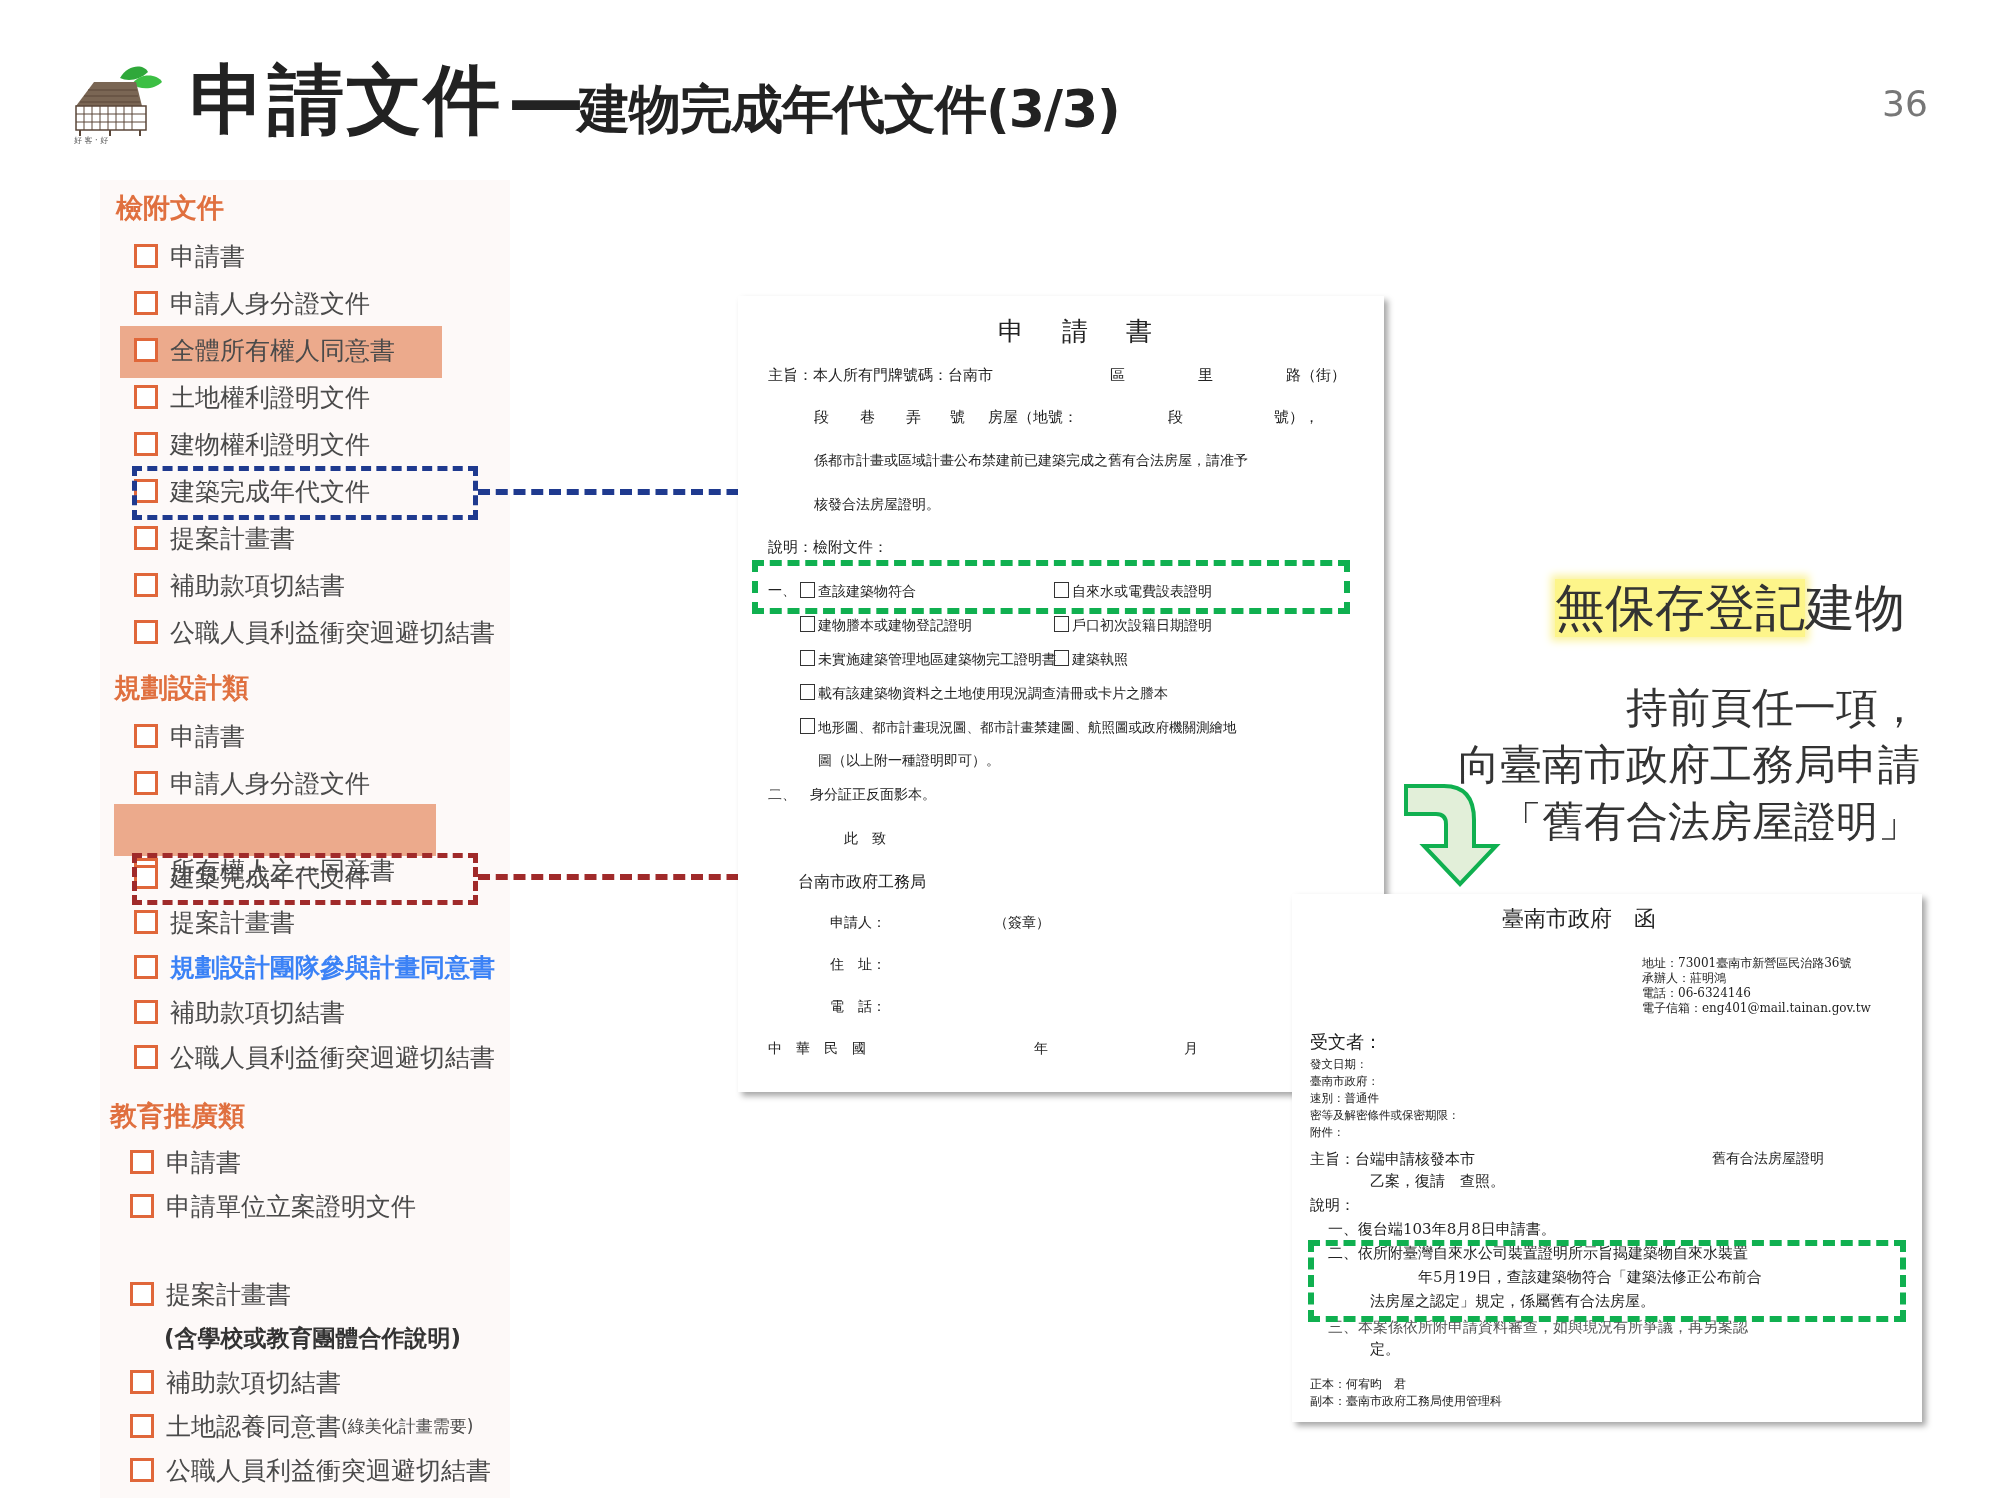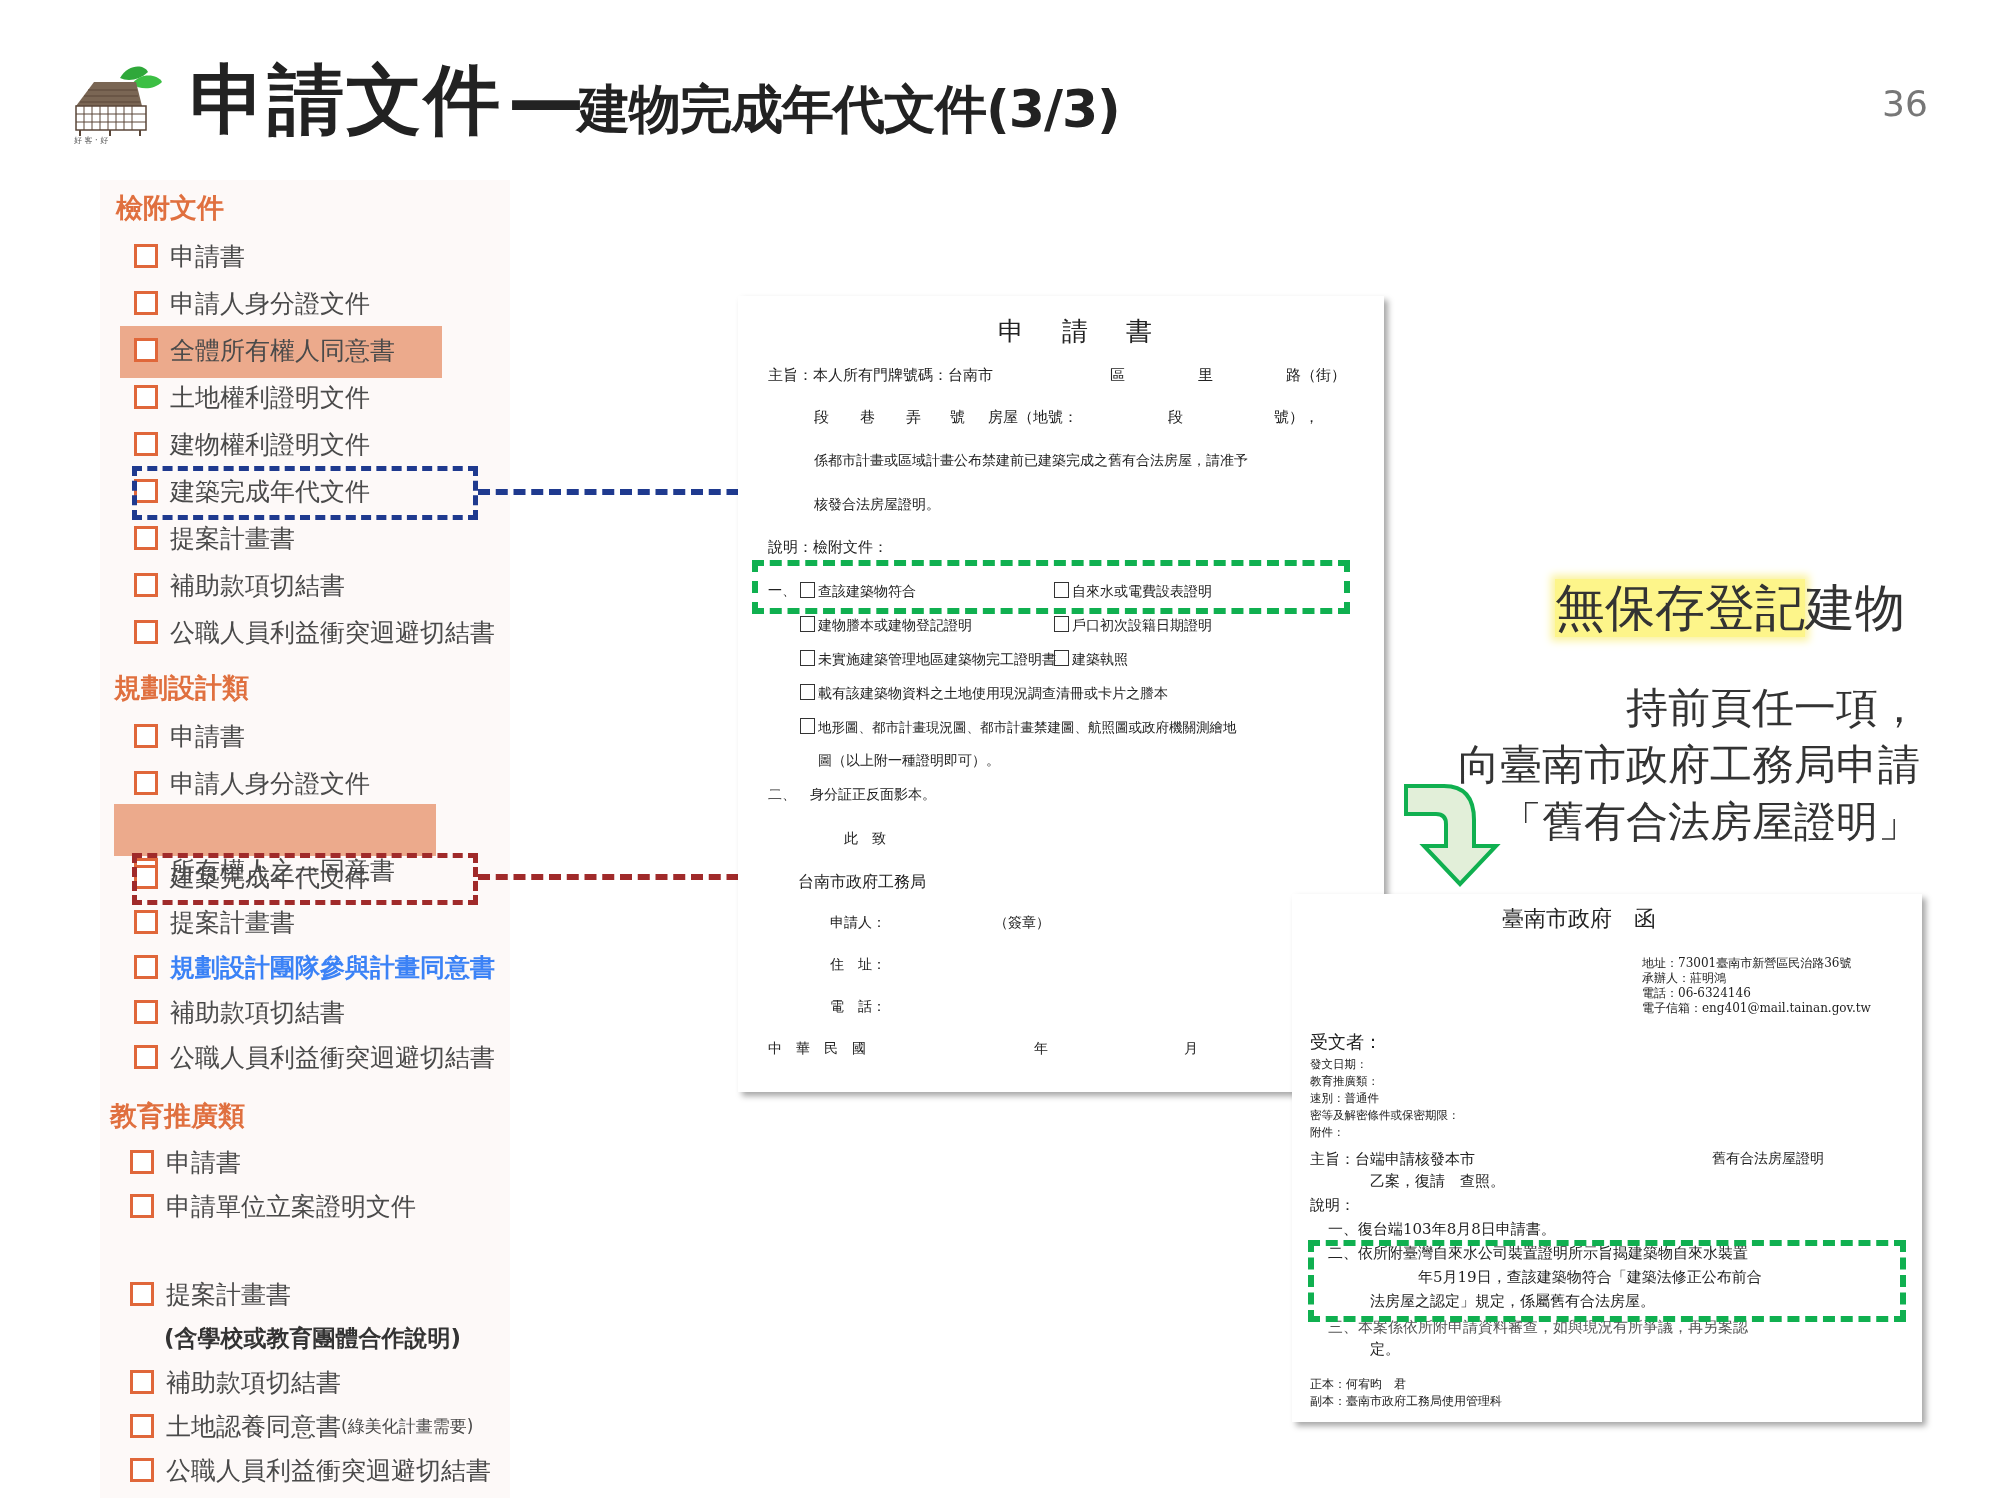--- a/index.html
+++ b/index.html
@@ -252,21 +252,21 @@
 
 <div class="abs doc2">
   <div class="t" style="left:210px; top:10px; font-size:22px;">臺南市政府　函</div>
   <div class="t" style="left:350px; top:62px; font-size:12px; line-height:15px;">地址：73001臺南市新營區民治路36號</div>
   <div class="t" style="left:350px; top:77px; font-size:12px; line-height:15px;">承辦人：莊明鴻</div>
   <div class="t" style="left:350px; top:92px; font-size:12px; line-height:15px;">電話：06-6324146</div>
   <div class="t" style="left:350px; top:107px; font-size:12px; line-height:15px;">電子信箱：eng401@mail.tainan.gov.tw</div>
 
   <div class="t" style="left:18px; top:136px; font-size:18px;">受文者：</div>
   <div class="t" style="left:18px; top:162px; font-size:11.5px; line-height:17px;">發文日期：</div>
-  <div class="t" style="left:18px; top:179px; font-size:11.5px; line-height:17px;">教育推廣類：</div>
+  <div class="t" style="left:18px; top:179px; font-size:11.5px; line-height:17px;">臺南市政府：</div>
   <div class="t" style="left:18px; top:196px; font-size:11.5px; line-height:17px;">速別：普通件</div>
   <div class="t" style="left:18px; top:213px; font-size:11.5px; line-height:17px;">密等及解密條件或保密期限：</div>
   <div class="t" style="left:18px; top:230px; font-size:11.5px; line-height:17px;">附件：</div>
 
   <div class="t" style="left:18px; top:256px; font-size:15px;">主旨：台端申請核發本市</div>
   <div class="t" style="left:420px; top:256px; font-size:14px;">舊有合法房屋證明</div>
   <div class="t" style="left:78px; top:278px; font-size:15px;">乙案，復請　查照。</div>
   <div class="t" style="left:18px; top:302px; font-size:15px;">說明：</div>
   <div class="t" style="left:36px; top:326px; font-size:15px;">一、復台端103年8月8日申請書。</div>
   <div class="t" style="left:36px; top:350px; font-size:15px;">二、依所附臺灣自來水公司裝置證明所示旨揭建築物自來水裝置</div>

